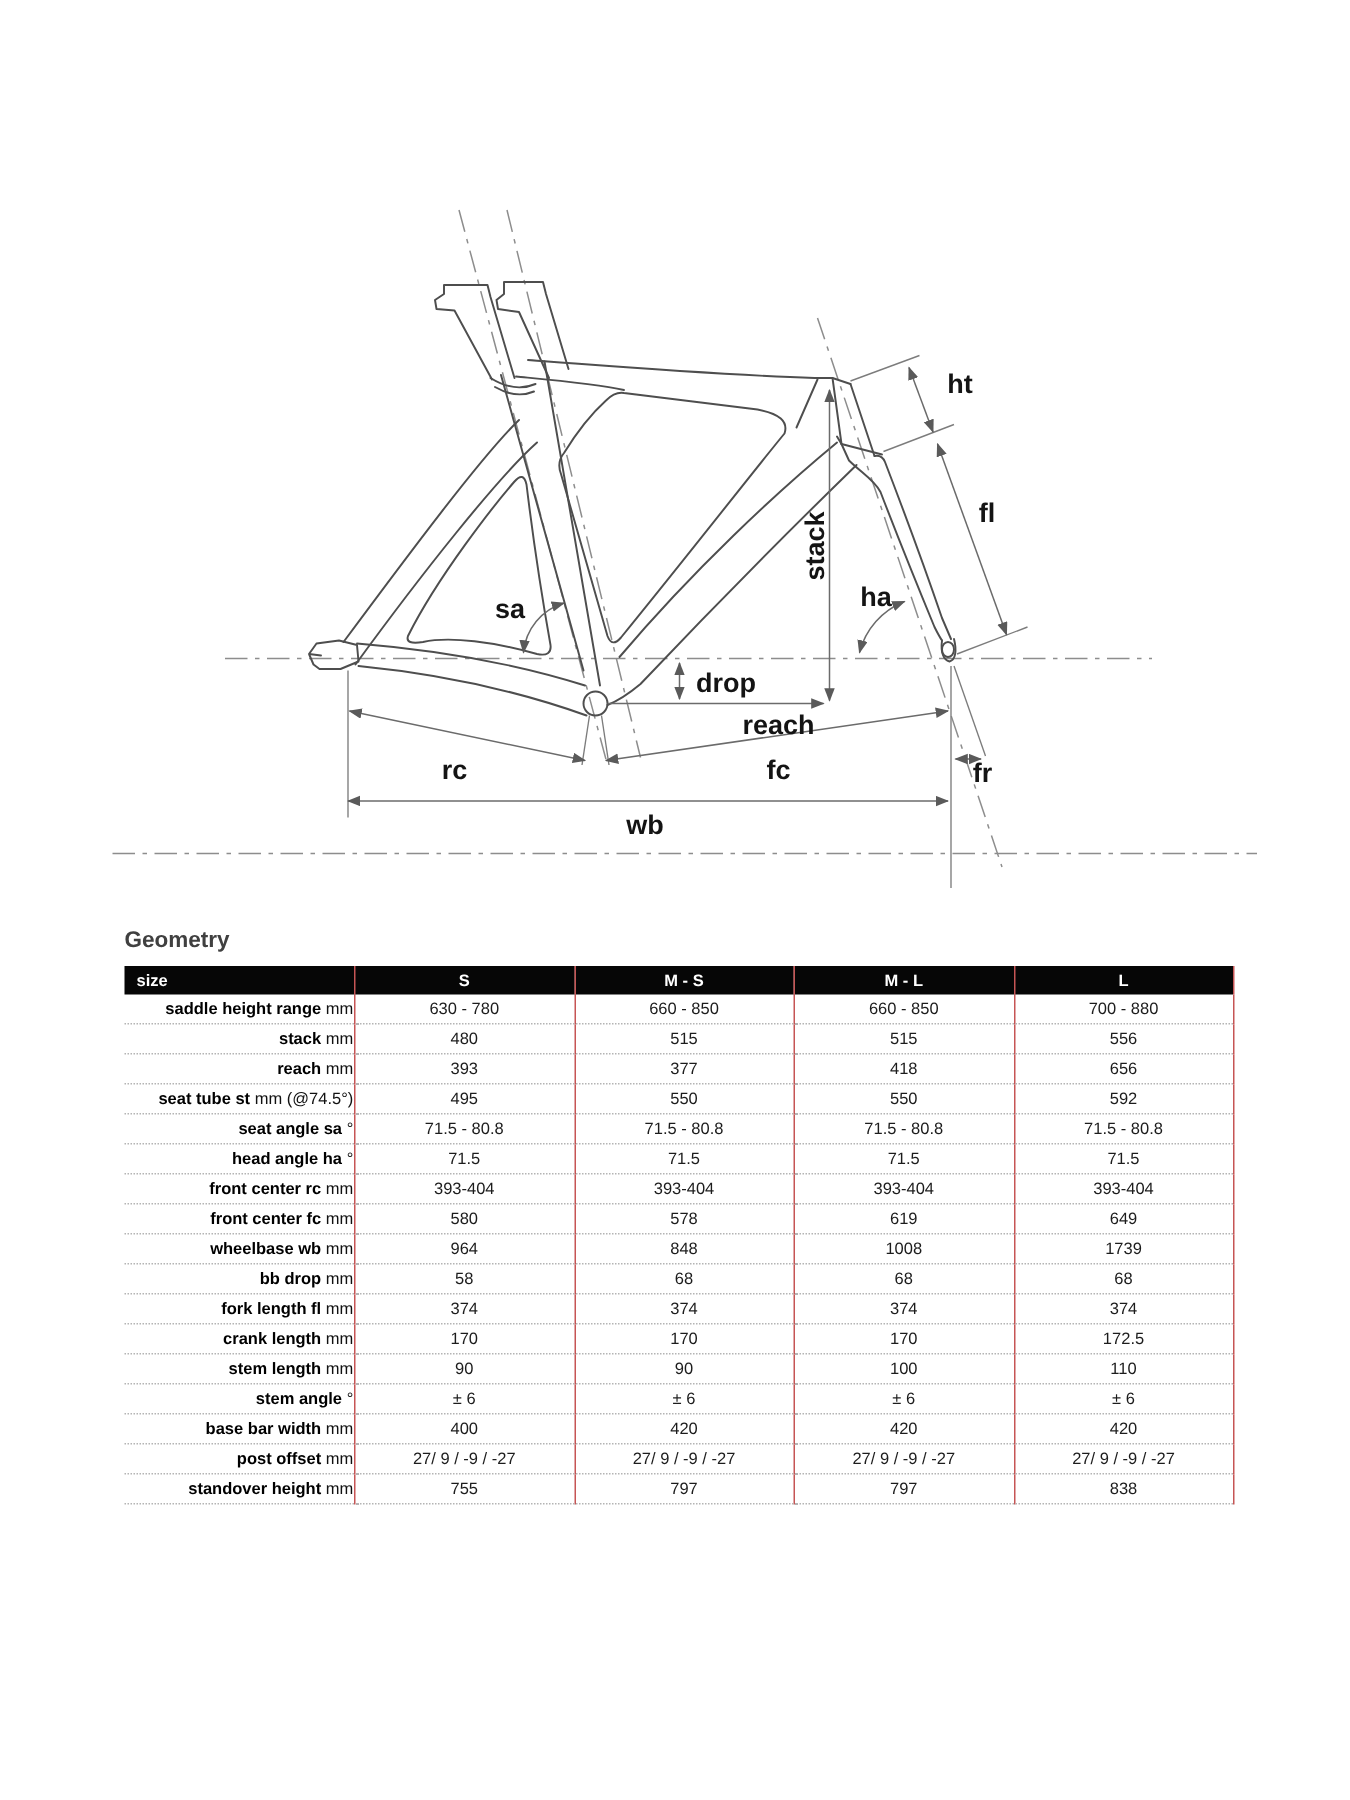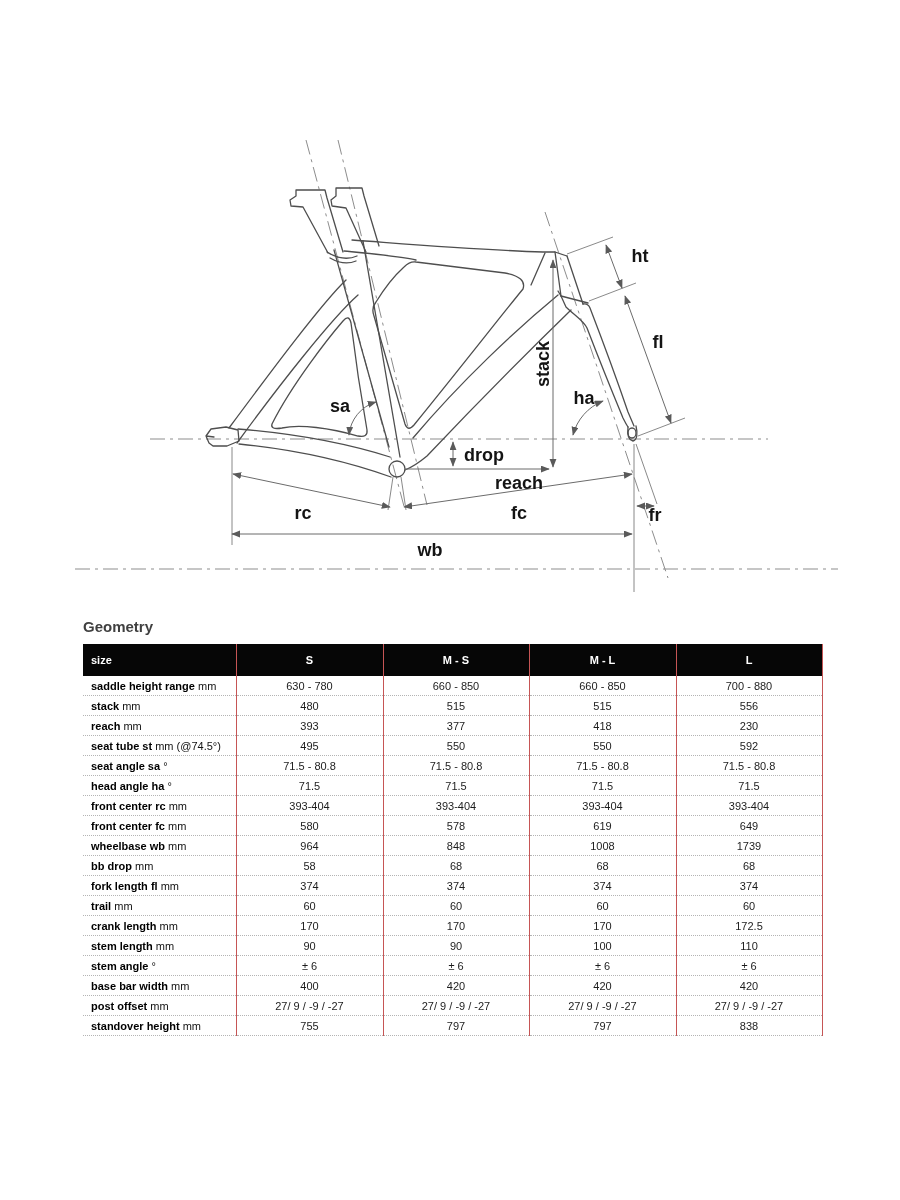--- a/index.html
+++ b/index.html
@@ -2,24 +2,24 @@
 <html><head>
 <meta charset="utf-8">
 <style>
   html,body{margin:0;padding:0;background:#fff;}
   body{width:900px;height:1200px;position:relative;font-family:"Liberation Sans",sans-serif;}
   #figure{position:absolute;left:0;top:0;}
   svg text{font-family:"Liberation Sans",sans-serif;font-weight:bold;font-size:18px;fill:#141414;}
   .geo{position:absolute;left:83px;top:618px;width:739px;}
   .geo h2{font-size:15px;font-weight:bold;color:#404040;margin:0 0 9px 0;}
   table{border-collapse:collapse;table-layout:fixed;width:739px;font-size:11px;border-bottom:1px dotted #b4b4b4;}
-  thead th{background:#060606;color:#fff;height:32px;font-weight:bold;text-align:center;padding:0;}
+  thead th{background:#060606;color:#fff;height:19px;font-weight:bold;text-align:center;padding:0;}
   thead th.size-col{text-align:left;padding-left:8px;}
   tbody td{height:19px;padding:0;color:#1c1c1c;}
-  td.lbl{text-align:left;padding-left:8px;color:#000;}
+  td.lbl{text-align:right;padding-left:8px;color:#000;}
   td.lbl b{font-weight:bold;}
   td.lbl .unit{font-weight:normal;color:#111;}
   td.val{text-align:center;}
   tbody tr{border-top:1px dotted #b4b4b4;}
   tbody tr:first-child{border-top:none;}
   .redl{border-left:1px solid #c65555;}
   .redr{border-right:1px solid #c65555;}
 </style>
 </head>
 <body>
@@ -141,21 +141,21 @@
           <td class="val redl">480</td>
           <td class="val redl">515</td>
           <td class="val redl">515</td>
           <td class="val redl redr">556</td>
         </tr>
         <tr>
           <td class="lbl"><b>reach</b><span class="unit"> mm</span></td>
           <td class="val redl">393</td>
           <td class="val redl">377</td>
           <td class="val redl">418</td>
-          <td class="val redl redr">230</td>
+          <td class="val redl redr">656</td>
         </tr>
         <tr>
           <td class="lbl"><b>seat tube st</b><span class="unit"> mm (@74.5°)</span></td>
           <td class="val redl">495</td>
           <td class="val redl">550</td>
           <td class="val redl">550</td>
           <td class="val redl redr">592</td>
         </tr>
         <tr>
           <td class="lbl"><b>seat angle sa</b><span class="unit"> °</span></td>
@@ -200,27 +200,20 @@
           <td class="val redl redr">68</td>
         </tr>
         <tr>
           <td class="lbl"><b>fork length fl</b><span class="unit"> mm</span></td>
           <td class="val redl">374</td>
           <td class="val redl">374</td>
           <td class="val redl">374</td>
           <td class="val redl redr">374</td>
         </tr>
         <tr>
-          <td class="lbl"><b>trail</b><span class="unit"> mm</span></td>
-          <td class="val redl">60</td>
-          <td class="val redl">60</td>
-          <td class="val redl">60</td>
-          <td class="val redl redr">60</td>
-        </tr>
-        <tr>
           <td class="lbl"><b>crank length</b><span class="unit"> mm</span></td>
           <td class="val redl">170</td>
           <td class="val redl">170</td>
           <td class="val redl">170</td>
           <td class="val redl redr">172.5</td>
         </tr>
         <tr>
           <td class="lbl"><b>stem length</b><span class="unit"> mm</span></td>
           <td class="val redl">90</td>
           <td class="val redl">90</td>

